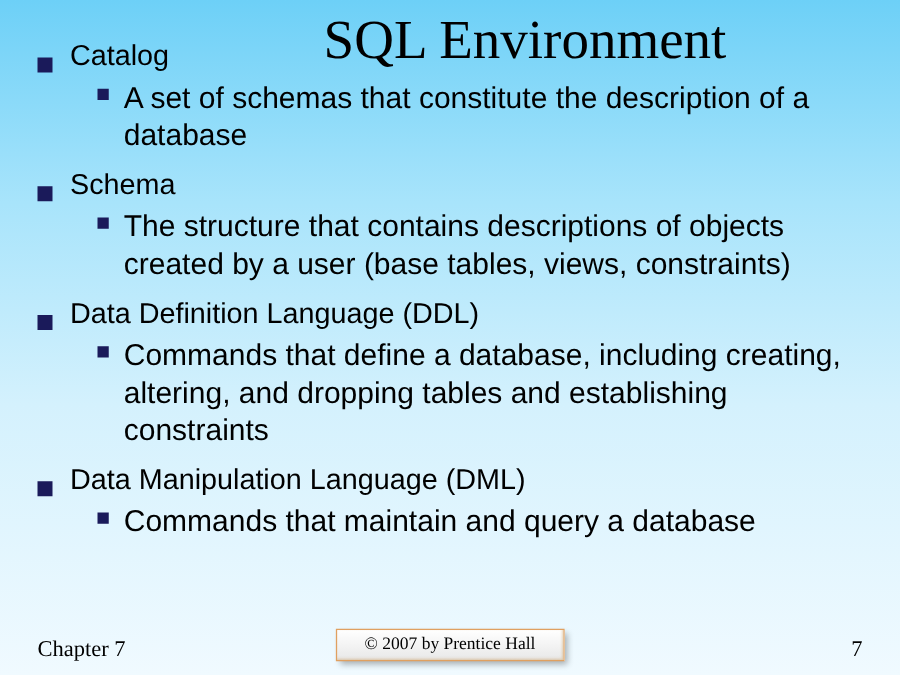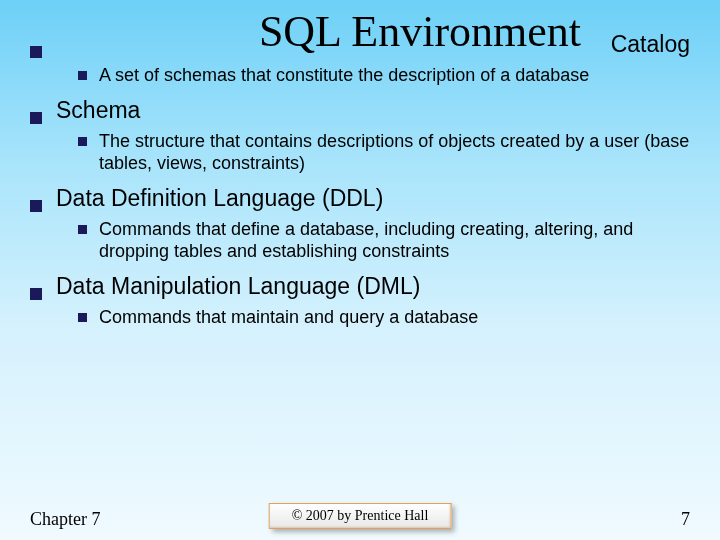--- a/index.html
+++ b/index.html
@@ -24,21 +24,20 @@
     margin-left: 120px;
   }
   .top-item {
     display: flex;
     align-items: baseline;
     margin-top: 4px;
     margin-bottom: 2px;
   }
   .top-item.first {
     margin-top: -28px;
-    justify-content: space-between;
   }
   .bullet1 {
     width: 12px;
     height: 12px;
     background: #1a1a5a;
     flex-shrink: 0;
     margin-right: 14px;
     position: relative;
     top: 6px;
   }
@@ -55,21 +54,21 @@
   .bullet2 {
     width: 9px;
     height: 9px;
     background: #1a1a5a;
     flex-shrink: 0;
     margin-right: 12px;
     position: relative;
     top: 7px;
   }
   .sub-text {
-    font-size: 18px;
+    font-size: 24px;
     line-height: 1.25;
   }
   .footer {
     position: absolute;
     bottom: 10px;
     left: 0;
     width: 100%;
     display: flex;
     justify-content: space-between;
     align-items: center;

